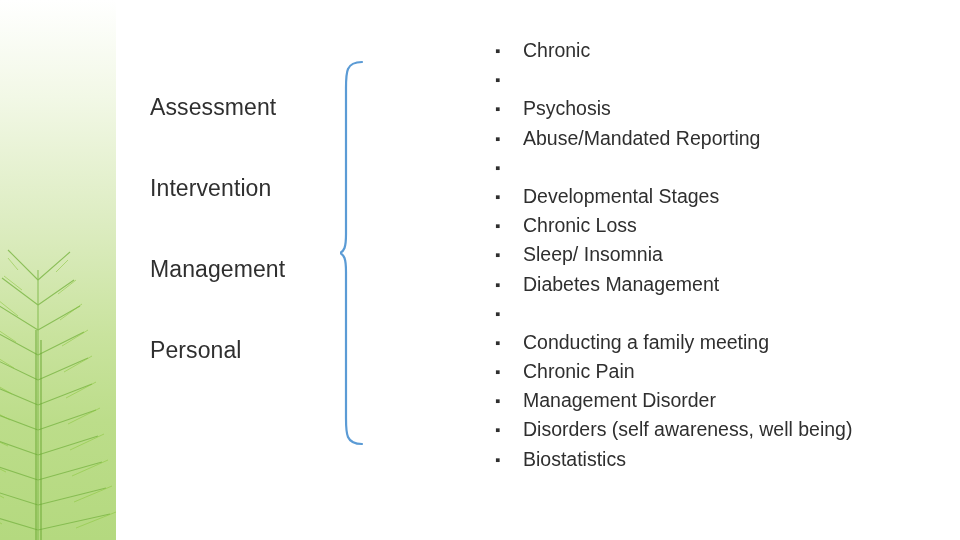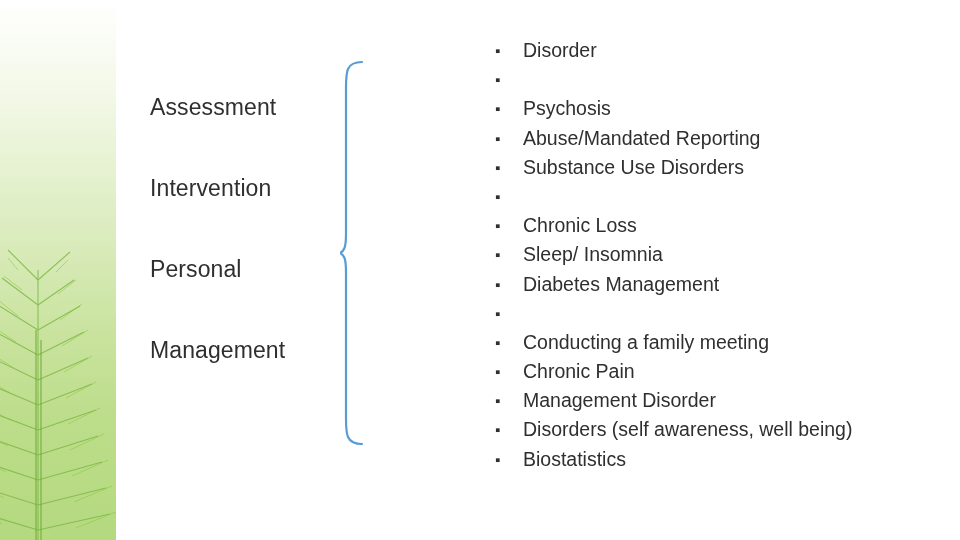--- a/index.html
+++ b/index.html
@@ -116,51 +116,51 @@
     <g stroke="#6aa832" stroke-width="1.6" fill="none" opacity="0.6">
       <path d="M58 420 L58 200"></path>
       <path d="M63 420 L63 210"></path>
     </g>
   </svg>
 </div>
 
 <div class="labels">
   <div class="label-item">Assessment</div>
   <div class="label-item">Intervention</div>
+  <div class="label-item">Management</div>
   <div class="label-item">Personal</div>
-  <div class="label-item">Management</div>
 </div>
 
 <svg class="brace" viewBox="0 0 70 390">
   <path d="M22 4 C 6 4, 6 14, 6 30 L6 176 C6 190, 4 193, 0 195 C4 197, 6 200, 6 214 L6 360 C6 376, 6 386, 22 386" fill="none" stroke="#5B9BD5" stroke-width="2.2" stroke-linecap="round"></path>
 </svg>
 
 <div class="bullets">
 
   <div class="bullet-row">
     <span class="bullet-mark">▪</span>
-    <span class="bullet-text">Disorder</span>
+    <span class="bullet-text">Chronic</span>
   </div>
   <div class="bullet-row">
     <span class="bullet-mark">▪</span>
   </div>
   <div class="bullet-row">
     <span class="bullet-mark">▪</span>
     <span class="bullet-text">Psychosis</span>
   </div>
   <div class="bullet-row">
     <span class="bullet-mark">▪</span>
     <span class="bullet-text">Abuse/Mandated Reporting</span>
   </div>
   <div class="bullet-row">
     <span class="bullet-mark">▪</span>
-    <span class="bullet-text">Substance Use Disorders</span>
   </div>
   <div class="bullet-row">
     <span class="bullet-mark">▪</span>
+    <span class="bullet-text">Developmental Stages</span>
   </div>
   <div class="bullet-row">
     <span class="bullet-mark">▪</span>
     <span class="bullet-text">Chronic Loss</span>
   </div>
   <div class="bullet-row">
     <span class="bullet-mark">▪</span>
     <span class="bullet-text">Sleep/ Insomnia</span>
   </div>
   <div class="bullet-row">

